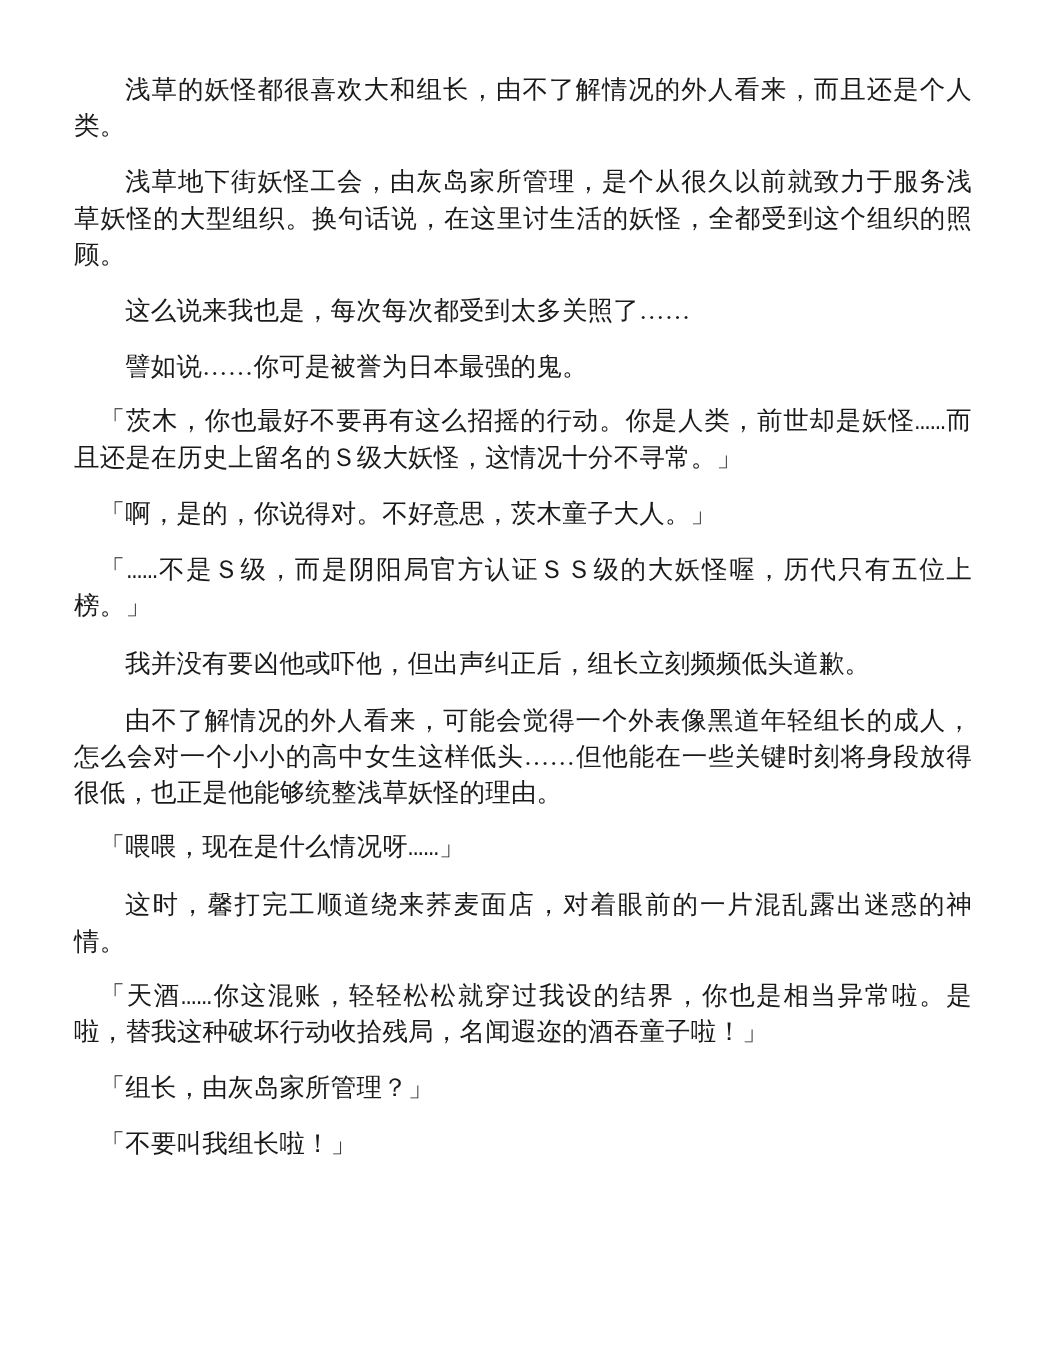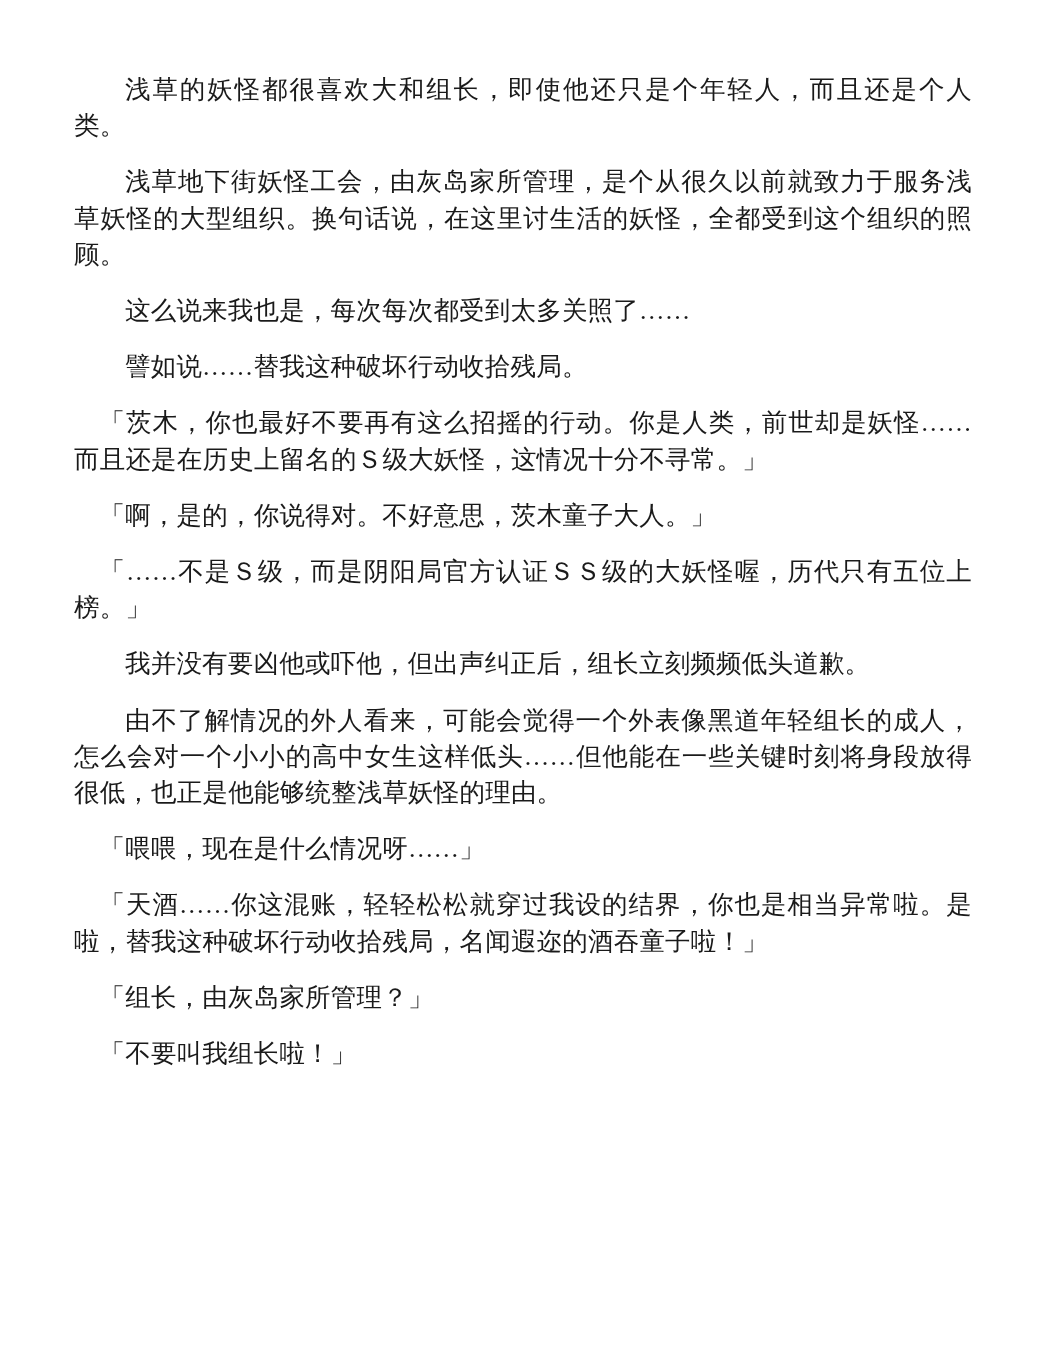--- a/index.html
+++ b/index.html
@@ -24,37 +24,39 @@
     text-align: justify;
     text-justify: inter-ideograph;
     letter-spacing: 0.2px;
   }
   .para {
     margin: 0 0 20px 0;
     text-indent: 2em;
   }
   .para.dialogue {
     text-indent: 1em;
+    font-family: Liberation Mono, monospace;
   }
   .para:last-child {
     margin-bottom: 12px;
   }
 </style>
 </head>
 <body>
 
 <div class="page">
   <div class="body-text">
-    <p class="para">浅草的妖怪都很喜欢大和组长，即使他还只是个年轻人，而且还是个人类。</p>
+    <p class="para">浅草的妖怪都很喜欢大和组长，由不了解情况的外人看来，而且还是个人类。</p>
     <p class="para">浅草地下街妖怪工会，由灰岛家所管理，是个从很久以前就致力于服务浅草妖怪的大型组织。换句话说，在这里讨生活的妖怪，全都受到这个组织的照顾。</p>
     <p class="para">这么说来我也是，每次每次都受到太多关照了……</p>
-    <p class="para">譬如说……替我这种破坏行动收拾残局。</p>
+    <p class="para">譬如说……你可是被誉为日本最强的鬼。</p>
     <p class="para dialogue">「茨木，你也最好不要再有这么招摇的行动。你是人类，前世却是妖怪……而且还是在历史上留名的Ｓ级大妖怪，这情况十分不寻常。」</p>
     <p class="para dialogue">「啊，是的，你说得对。不好意思，茨木童子大人。」</p>
     <p class="para dialogue">「……不是Ｓ级，而是阴阳局官方认证ＳＳ级的大妖怪喔，历代只有五位上榜。」</p>
     <p class="para">我并没有要凶他或吓他，但出声纠正后，组长立刻频频低头道歉。</p>
     <p class="para">由不了解情况的外人看来，可能会觉得一个外表像黑道年轻组长的成人，怎么会对一个小小的高中女生这样低头……但他能在一些关键时刻将身段放得很低，也正是他能够统整浅草妖怪的理由。</p>
     <p class="para dialogue">「喂喂，现在是什么情况呀……」</p>
+    <p class="para">这时，馨打完工顺道绕来荞麦面店，对着眼前的一片混乱露出迷惑的神情。</p>
     <p class="para dialogue">「天酒……你这混账，轻轻松松就穿过我设的结界，你也是相当异常啦。是啦，替我这种破坏行动收拾残局，名闻遐迩的酒吞童子啦！」</p>
     <p class="para dialogue">「组长，由灰岛家所管理？」</p>
     <p class="para dialogue">「不要叫我组长啦！」</p>
   </div>
 </div>
 
 </body></html>

